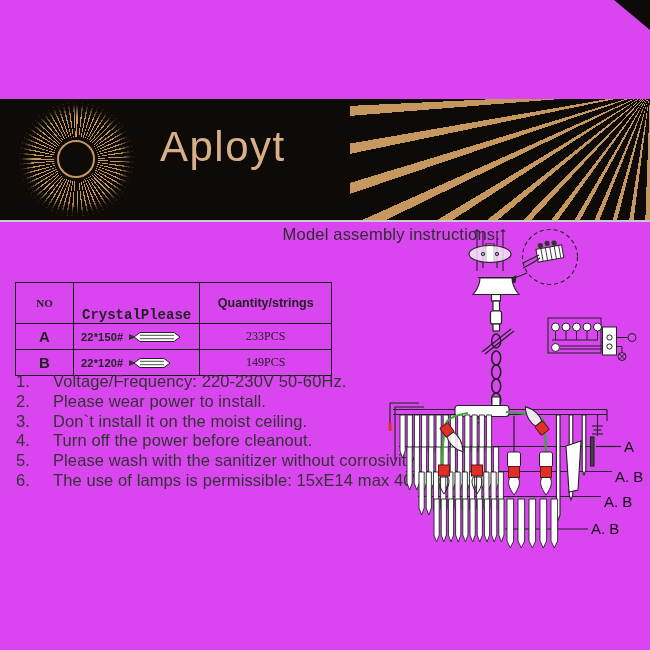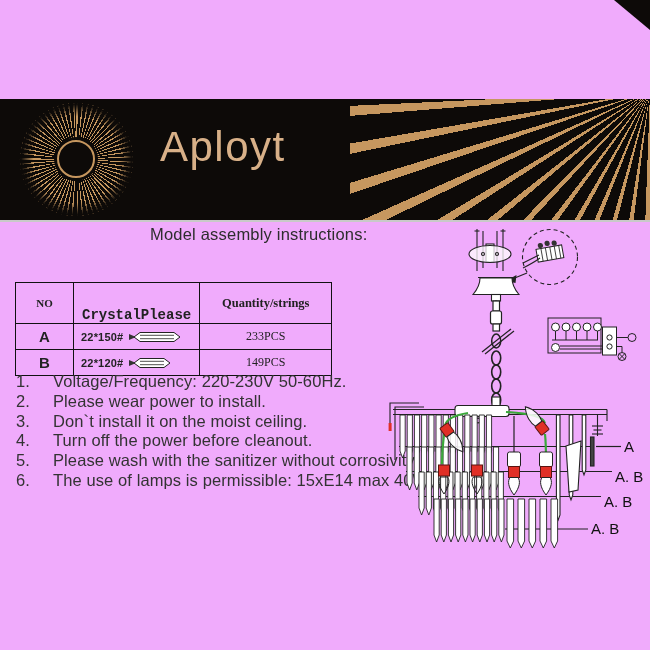--- a/index.html
+++ b/index.html
@@ -1,51 +1,51 @@
 <!DOCTYPE html>
 <html><head>
 <meta charset="utf-8">
 <style>
   html,body{margin:0;padding:0;background:#fff;}
-  .page{position:relative;width:650px;height:650px;background:#f0abfc;overflow:hidden;
+  .page{position:relative;width:650px;height:650px;background:#d946ef;overflow:hidden;
         font-family:"Liberation Sans",sans-serif;color:#222;}
 
   
   .banner{position:absolute;left:0;top:99px;width:650px;height:121px;background:#0d0a08;
           border-bottom:2px solid #c9c9c9;}
   .sunburst{position:absolute;left:20px;top:4px;width:113px;height:113px;border-radius:50%;
             background:repeating-conic-gradient(#c6975f 0deg 1.6deg, rgba(0,0,0,0) 1.6deg 5.4deg);}
   .sunburst-fade{position:absolute;left:0;top:0;width:113px;height:113px;border-radius:50%;
             background:radial-gradient(circle closest-side, rgba(13,10,8,0) 0 76%, #0d0a08 98%);}
   .sunburst-core{position:absolute;left:37px;top:37px;width:34px;height:34px;border-radius:50%;
             background:#0d0a08;border:2.5px solid #c6975f;box-shadow:0 0 0 3px #0d0a08;}
   .brand{position:absolute;left:160px;top:24px;font-size:42px;letter-spacing:1.5px;
          color:#d8b088;font-weight:400;}
   .banner-rays{position:absolute;right:0;top:0;width:300px;height:121px;
          background:repeating-conic-gradient(from 166deg at 100% -6%, #c6975f 0deg 1.9deg, rgba(0,0,0,0) 1.9deg 7.1deg);}
   .corner-wedge{position:absolute;right:0;top:0;width:36px;height:30px;
          clip-path:polygon(0 0,100% 0,100% 100%);
          background:linear-gradient(48deg,#0d0a08 0 11px,#c6975f 11px 17px,#0d0a08 17px);}
 
   
-  .title-block{position:absolute;left:150px;top:224px;width:350px;text-align:left;
+  .title-block{position:absolute;left:150px;top:224px;width:350px;text-align:right;
          font-size:16.5px;line-height:20.5px;color:#2d2d2d;letter-spacing:.2px;}
 
   
   .parts{position:absolute;left:15px;top:282px;border-collapse:collapse;}
   .parts td,.parts th{border:1.6px solid #111;padding:0;vertical-align:middle;text-align:center;}
   .parts .c-no{width:57px;}
   .parts .c-model{width:123px;}
   .parts .c-qty{width:131px;}
   .parts tr{height:26px;}
   .parts tr.hdr{height:27px;}
   .th-no{font-weight:bold;font-size:11px;font-family:Liberation Serif, serif;}
   .th-mono{font-family:"Liberation Mono","DejaVu Sans Mono",monospace;font-size:14px;font-weight:600;}
   .th-split{display:flex;justify-content:flex-end;padding:0 8px;margin-top:24px;}
-  .th-qty{font-family:Liberation Serif, serif;font-size:12.5px;font-weight:600;}
+  .th-qty{font-family:Liberation Sans, sans-serif;font-size:12.5px;font-weight:600;}
   .row-letter{font-weight:bold;font-size:15px;}
   .model-cell{display:flex;align-items:center;justify-content:flex-start;padding-left:7px;gap:3px;}
   .model-code{font-size:11px;font-weight:bold;letter-spacing:.2px;text-align:right;}
   .qty-val{font-family:"Liberation Serif",serif;font-size:12px;}
 
   
   .instructions{position:absolute;left:16px;top:372px;width:410px;}
   .instr-row{display:grid;grid-template-columns:37px auto;font-size:16.5px;line-height:19.8px;
          color:#333;letter-spacing:.1px;white-space:nowrap;}
 

